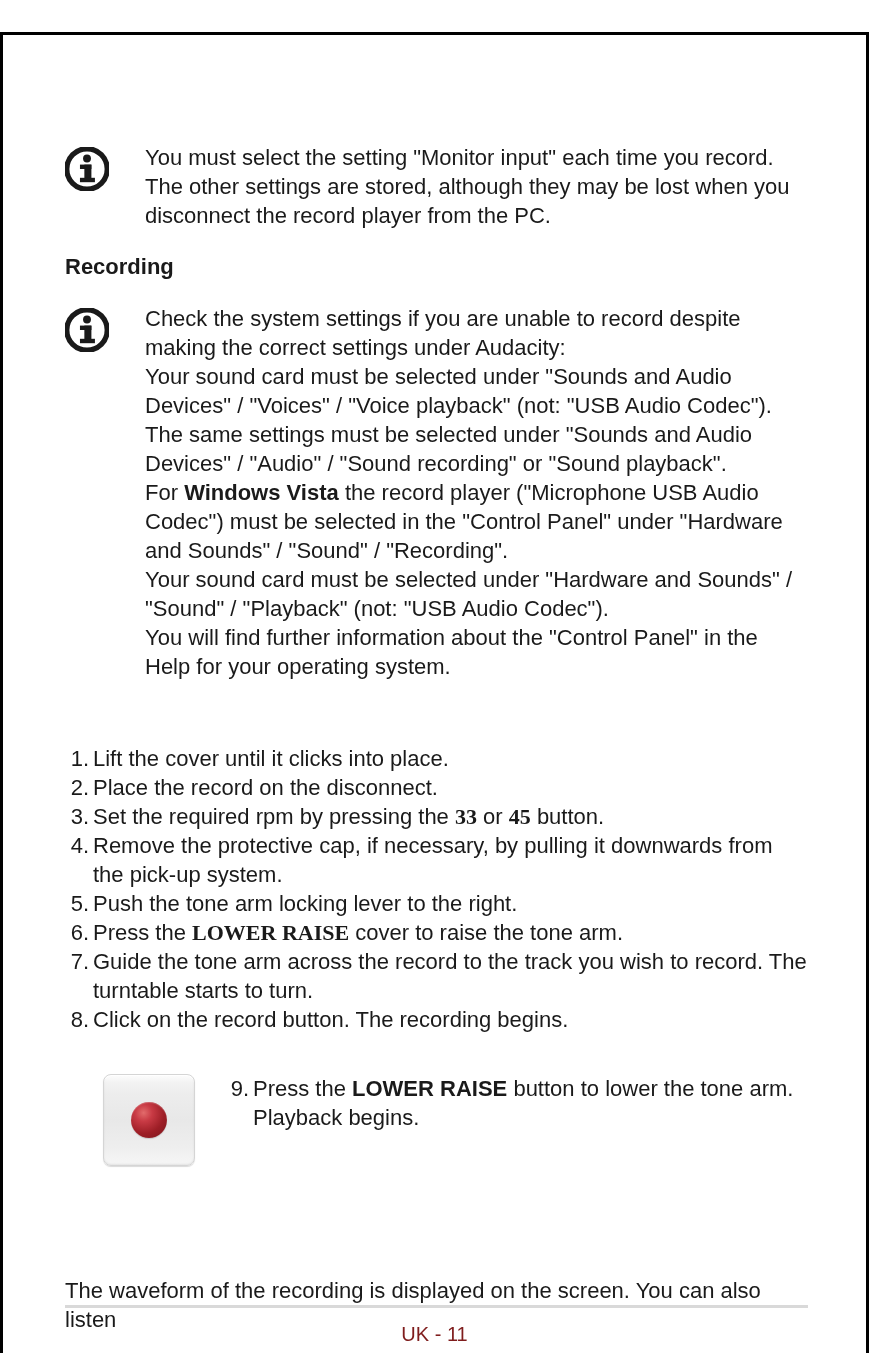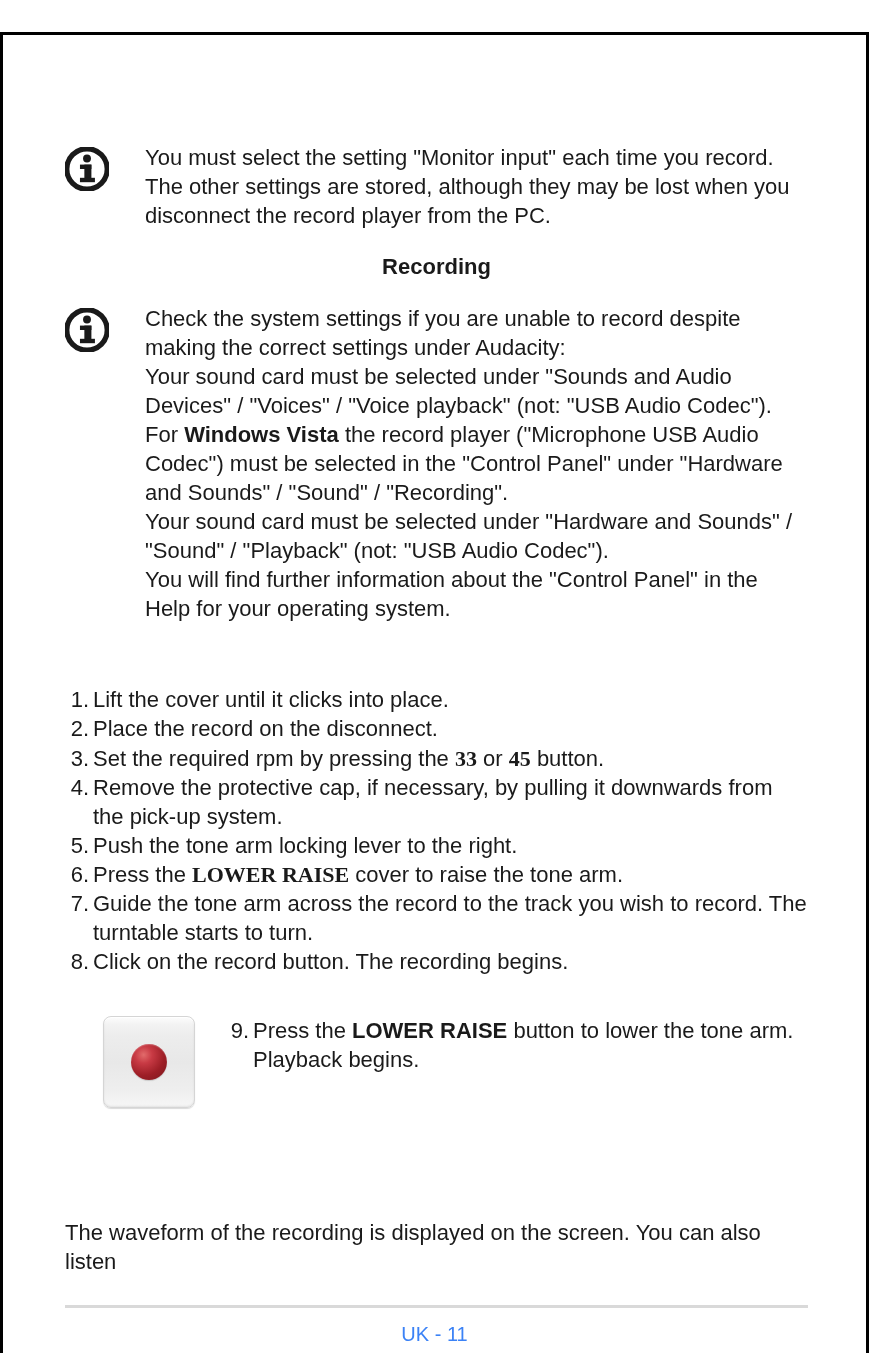--- a/index.html
+++ b/index.html
@@ -33,21 +33,20 @@
   .info-icon svg { width: 100%; height: 100%; }
   .info-text {
     flex: 1;
     font-size: 22px;
     line-height: 1.32;
   }
   .heading {
     font-weight: bold;
     font-size: 22px;
     margin: 8px 0 24px 0;
-    text-align: center;
   }
   .para { font-size: 22px; line-height: 1.32; }
   .para .b { font-weight: bold; }
   .steps {
     margin-top: 62px;
     font-size: 22px;
     line-height: 1.32;
   }
   .step {
     display: flex;
@@ -107,21 +106,21 @@
     bottom: 70px;
     height: 3px;
     background: #d9d9d9;
   }
   .page-num-area {
     position: absolute;
     left: 0; right: 0;
     bottom: 32px;
     text-align: center;
     font-size: 20px;
-    color: #3b82f6;
+    color: #7f1d1d;
   }
 </style>
 </head>
 <body>
 
 <div class="page">
   <div class="content">
 
     <div class="info-row">
       <div class="info-icon">
@@ -144,20 +143,21 @@
           <circle cx="50" cy="50" r="46" fill="none" stroke="#1a1a1a" stroke-width="12"></circle>
           <circle cx="50" cy="26" r="9" fill="#1a1a1a"></circle>
           <rect x="34" y="40" width="26" height="10" fill="#1a1a1a"></rect>
           <rect x="44" y="40" width="16" height="36" fill="#1a1a1a"></rect>
           <rect x="34" y="70" width="34" height="10" fill="#1a1a1a"></rect>
         </svg>
       </div>
       <div class="info-text">
         <div class="para">Check the system settings if you are unable to record despite making the correct settings under Audacity:</div>
         <div class="para">Your sound card must be selected under "Sounds and Audio Devices" / "Voices" / "Voice playback" (not: "USB Audio Codec").</div>
+        <div class="para">The same settings must be selected under "Sounds and Audio Devices" / "Audio" / "Sound recording" or "Sound playback".</div>
         <div class="para">
           <span>For </span><span class="b">Windows Vista</span><span> the record player ("Microphone USB Audio Codec") must be selected in the "Control Panel" under "Hardware and Sounds" / "Sound" / "Recording".</span>
         </div>
         <div class="para">Your sound card must be selected under "Hardware and Sounds" / "Sound" / "Playback" (not: "USB Audio Codec").</div>
         <div class="para">You will find further information about the "Control Panel" in the Help for your operating system.</div>
       </div>
     </div>
 
     <div class="steps">
       <div class="step">

